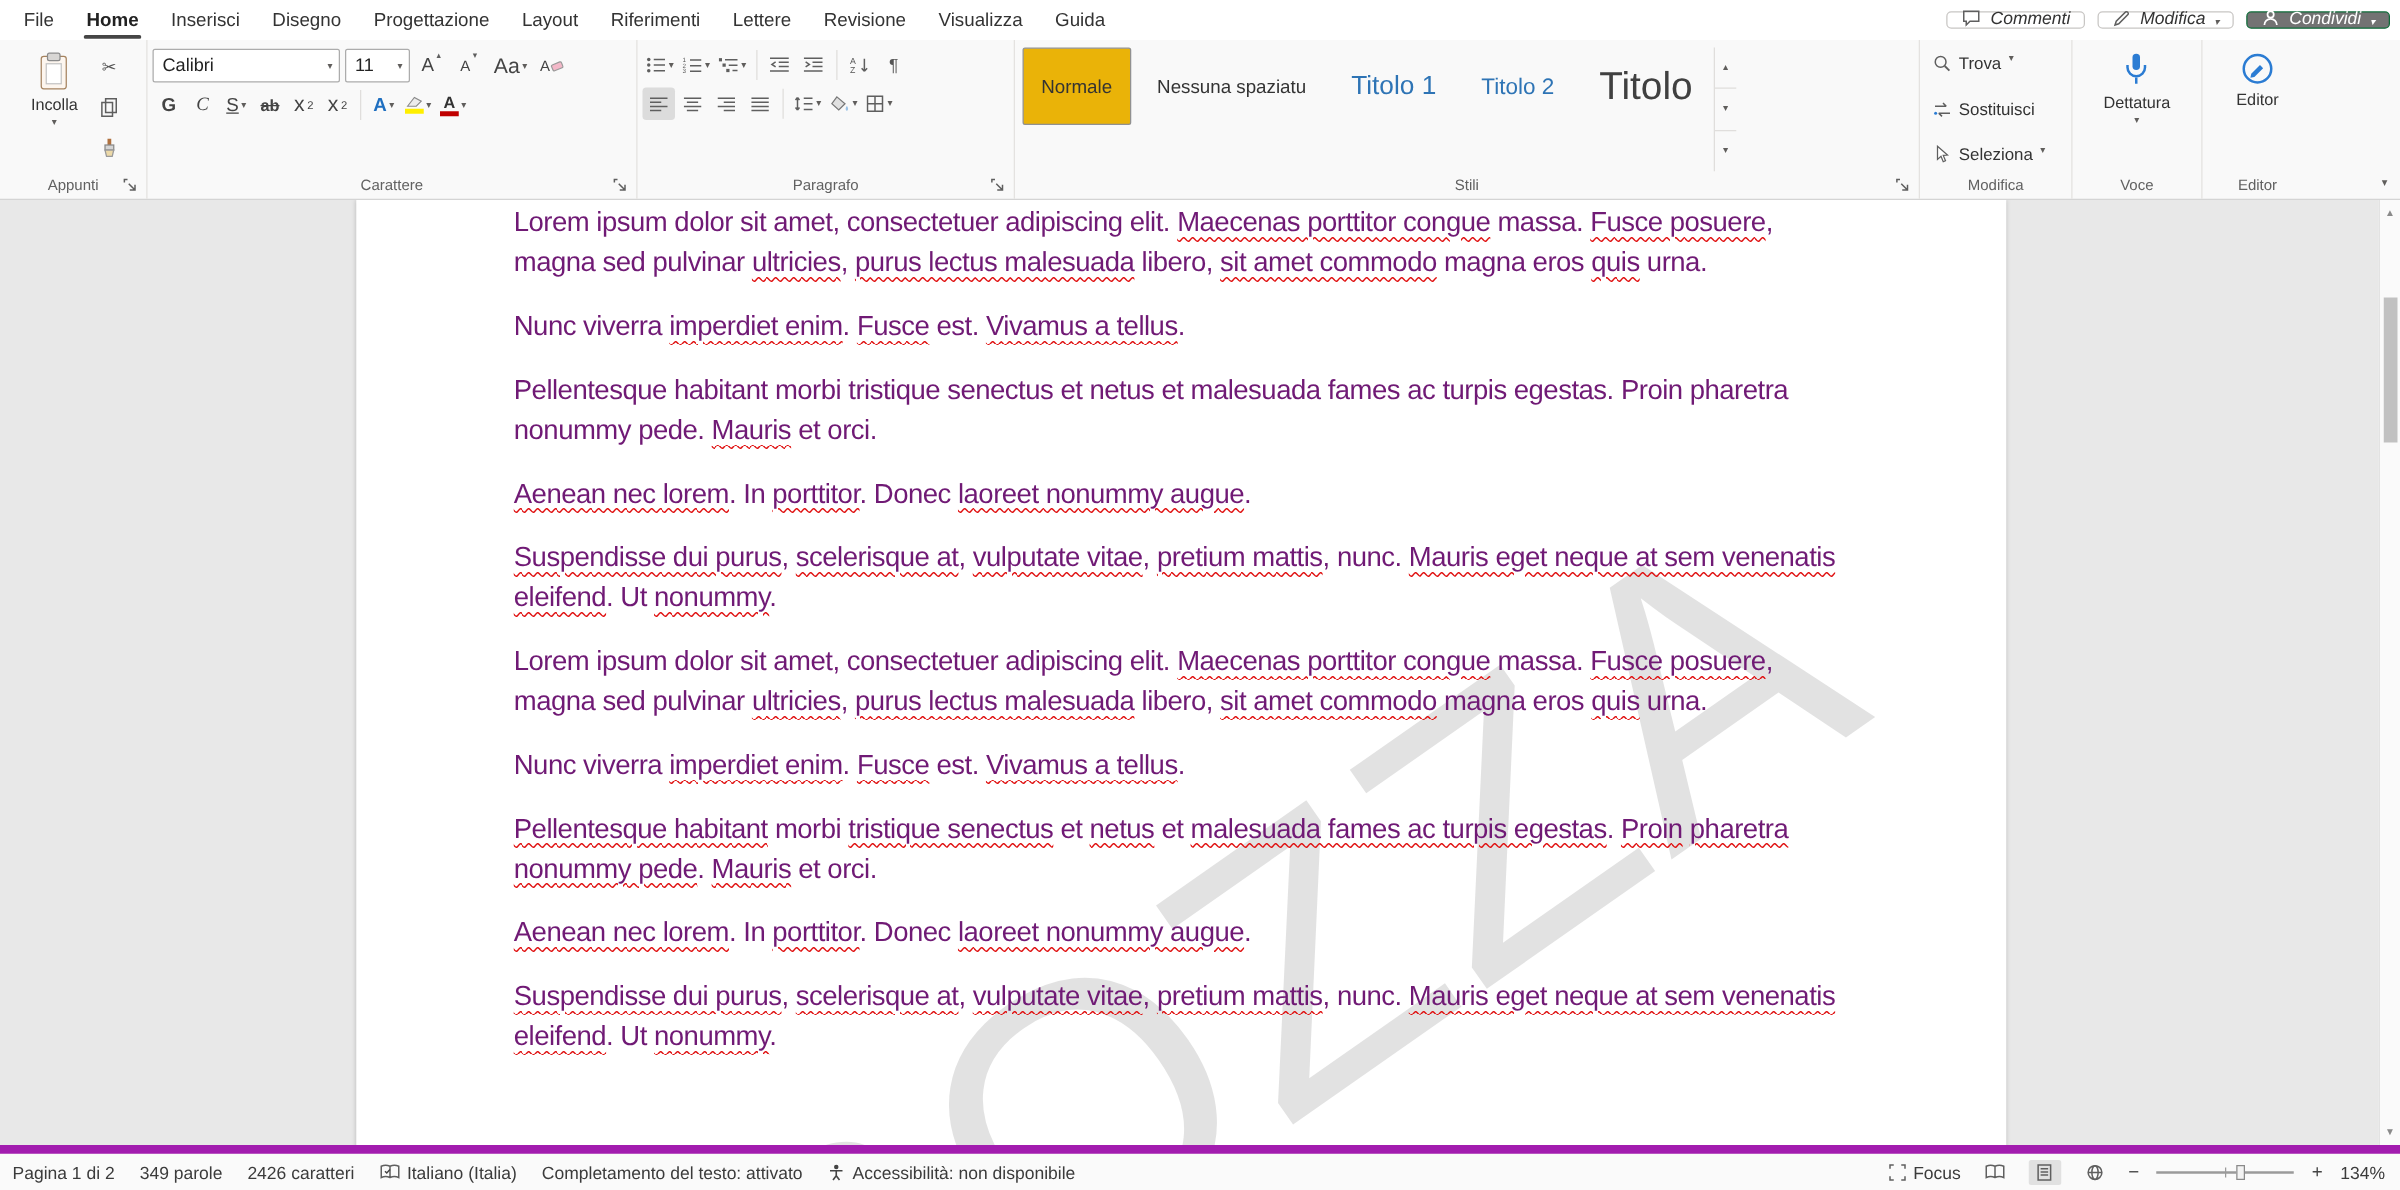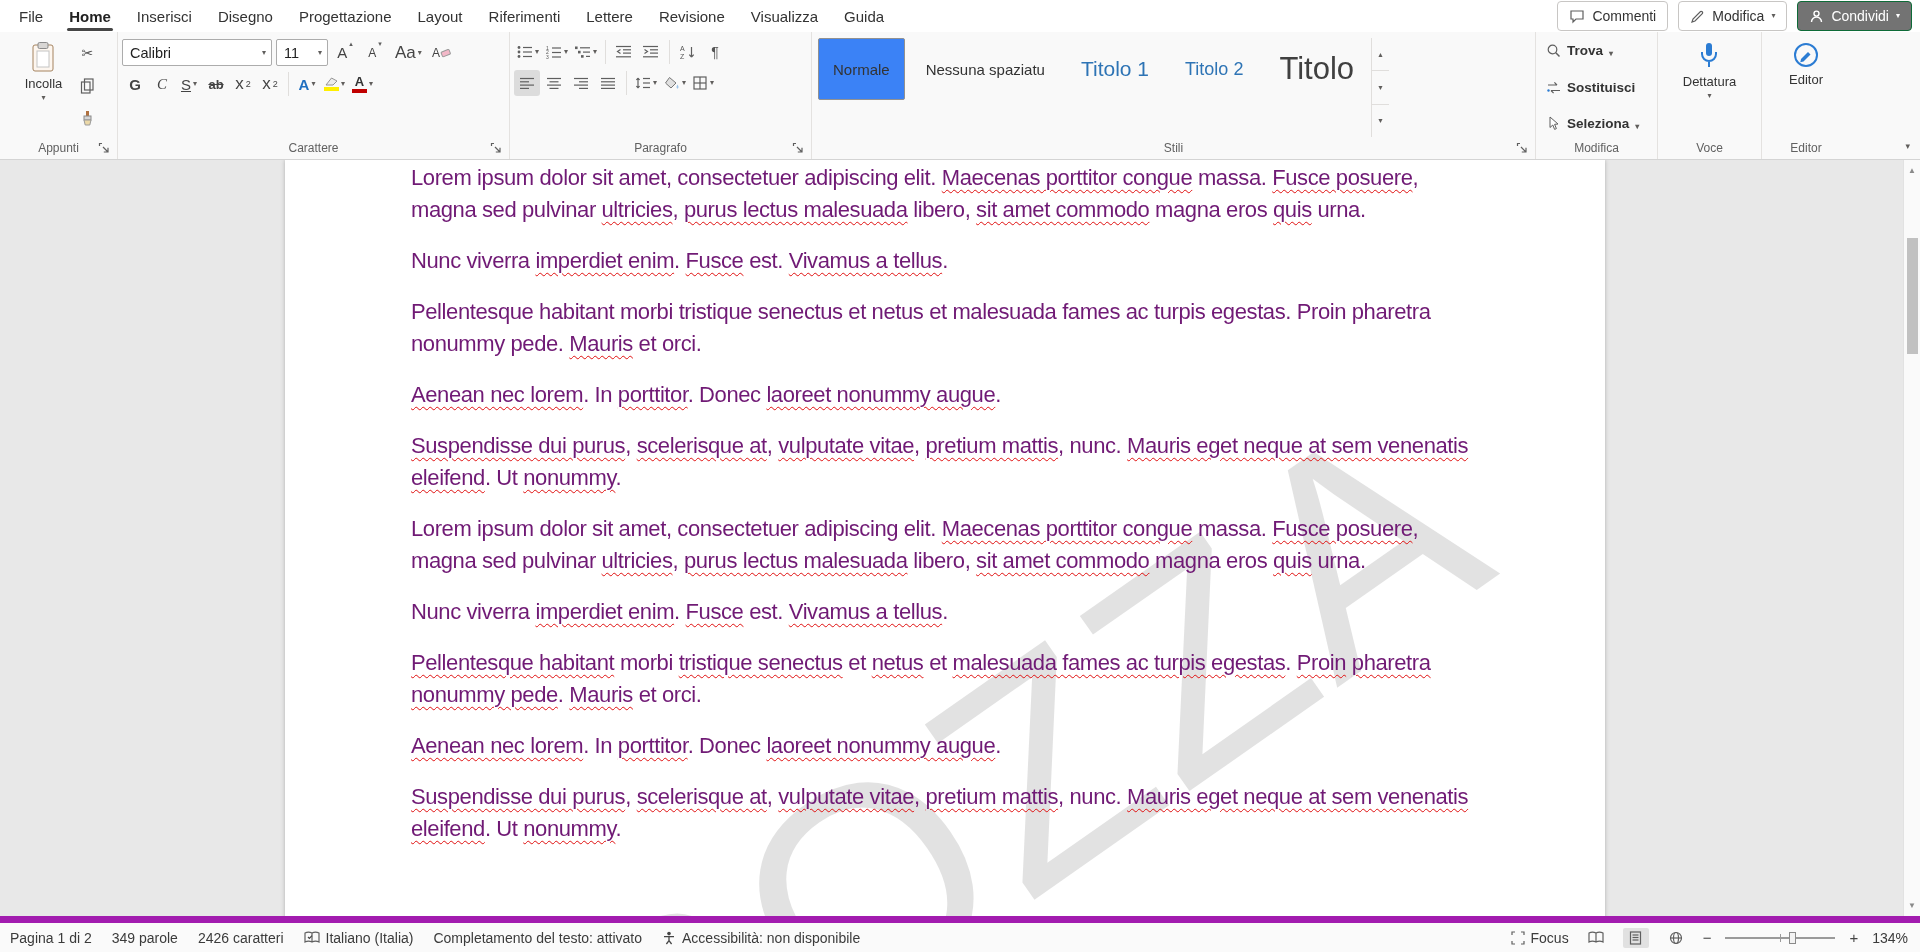--- a/index.html
+++ b/index.html
@@ -10,22 +10,22 @@
   
   .menubar { height:32px; background:#fff; display:flex; align-items:center;
     justify-content:space-between; padding:0 8px 0 6px; flex:0 0 auto; }
   .menu-tabs { display:flex; height:100%; align-items:stretch; }
   .menu-tab { padding:0 13px; font-size:15px; color:#333; display:flex; align-items:center;
     position:relative; white-space:nowrap; cursor:default; }
   .menu-tab.active { font-weight:700; color:#222; }
   .menu-tab.active::after { content:""; position:absolute; left:11px; right:11px; bottom:1px;
     height:3px; background:#464646; border-radius:2px; }
   .menu-right { display:flex; align-items:center; gap:10px; }
-  .mr-btn { display:flex; align-items:center; gap:7px; height:30px; padding:0 11px;
-    border:1px solid #c8c6c4; border-radius:4px; background:#fff; font-size:14px; color:#333; }
+  .mr-btn { display:flex; align-items:flex-end; gap:7px; height:14px; padding:0 11px;
+    border:1px solid #c8c6c4; border-radius:4px; background:#fff; font-size:14px; color:#333;font-style:italic; }
   .mr-btn.share { background:#737373; border-color:#0e6b38; color:#fff; }
   .chev { font-size:8px; color:#605e5c; line-height:1; }
   .mr-btn.share .chev { color:#fff; }
 
   
   .ribbon { height:128px; background:#f9f9f9; border-bottom:1px solid #d4d4d4;
     display:flex; position:relative; flex:0 0 auto; }
   .group { display:flex; flex-direction:column; border-right:1px solid #e4e2e0; padding:4px 4px 0; }
   .g-content { flex:1; display:flex; }
   .g-footer { height:22px; display:flex; align-items:center; justify-content:center;
@@ -53,33 +53,33 @@
   .cbar { width:15px; height:4px; }
   .fc-a { font-size:13px; font-weight:700; color:#333; line-height:1; }
   .AA { font-size:17px; color:#444; }
 
   
   .styles-wrap { display:flex; align-items:stretch; gap:2px; padding:2px 2px 0; }
   .styles-gallery { display:flex; gap:6px; }
   .style-item { height:62px; display:flex; align-items:center; justify-content:center;
     padding:0 14px; border:1px solid transparent; border-radius:2px; font-size:15px;
     color:#333; white-space:nowrap; }
-  .style-item.selected { border-color:#919191; background:#3b82f6; }
+  .style-item.selected { border-color:#919191; background:#eab308; }
   .style-h1 { color:#2E74B5; font-size:21px; }
   .style-h2 { color:#2E74B5; font-size:18px; }
   .style-title { color:#404040; font-size:31px; }
   .gal-arrows { display:flex; flex-direction:column; width:18px; border-left:1px solid #e0dedc; }
   .gal-arrows div { flex:1; display:flex; align-items:center; justify-content:center;
     font-size:7px; color:#605e5c; border-bottom:1px solid #e0dedc; }
   .gal-arrows div:last-child { border-bottom:none; }
 
   
   .edit-rows { display:flex; flex-direction:column; justify-content:space-between; padding:5px 2px 4px; }
-  .edit-btn { display:flex; align-items:flex-end; gap:6px; font-size:13.5px; color:#333;
-    padding:2px 4px; border-radius:3px; white-space:nowrap;font-weight:bold; }
+  .edit-btn { display:flex; align-items:flex-start; gap:6px; font-size:13.5px; color:#333;
+    padding:2px 4px; border-radius:3px; white-space:nowrap; }
 
   .ribbon-collapse { position:absolute; right:10px; bottom:8px; font-size:9px; color:#605e5c; }
 
   
   .docarea { flex:1 1 auto; background:#e8e8e8; position:relative; overflow:hidden; }
   .page { position:absolute; left:285px; top:0; width:1320px; height:1400px; background:#fff;
     box-shadow:0 0 4px rgba(0,0,0,0.25); padding:2px 126px 0; overflow:hidden; }
   .watermark { position:absolute; left:56%; top:620px; transform:translate(-50%,-50%) rotate(-35deg);
     font-size:300px; letter-spacing:6px; color:rgba(125,125,125,0.22); white-space:nowrap;
     z-index:0; font-weight:400; }

